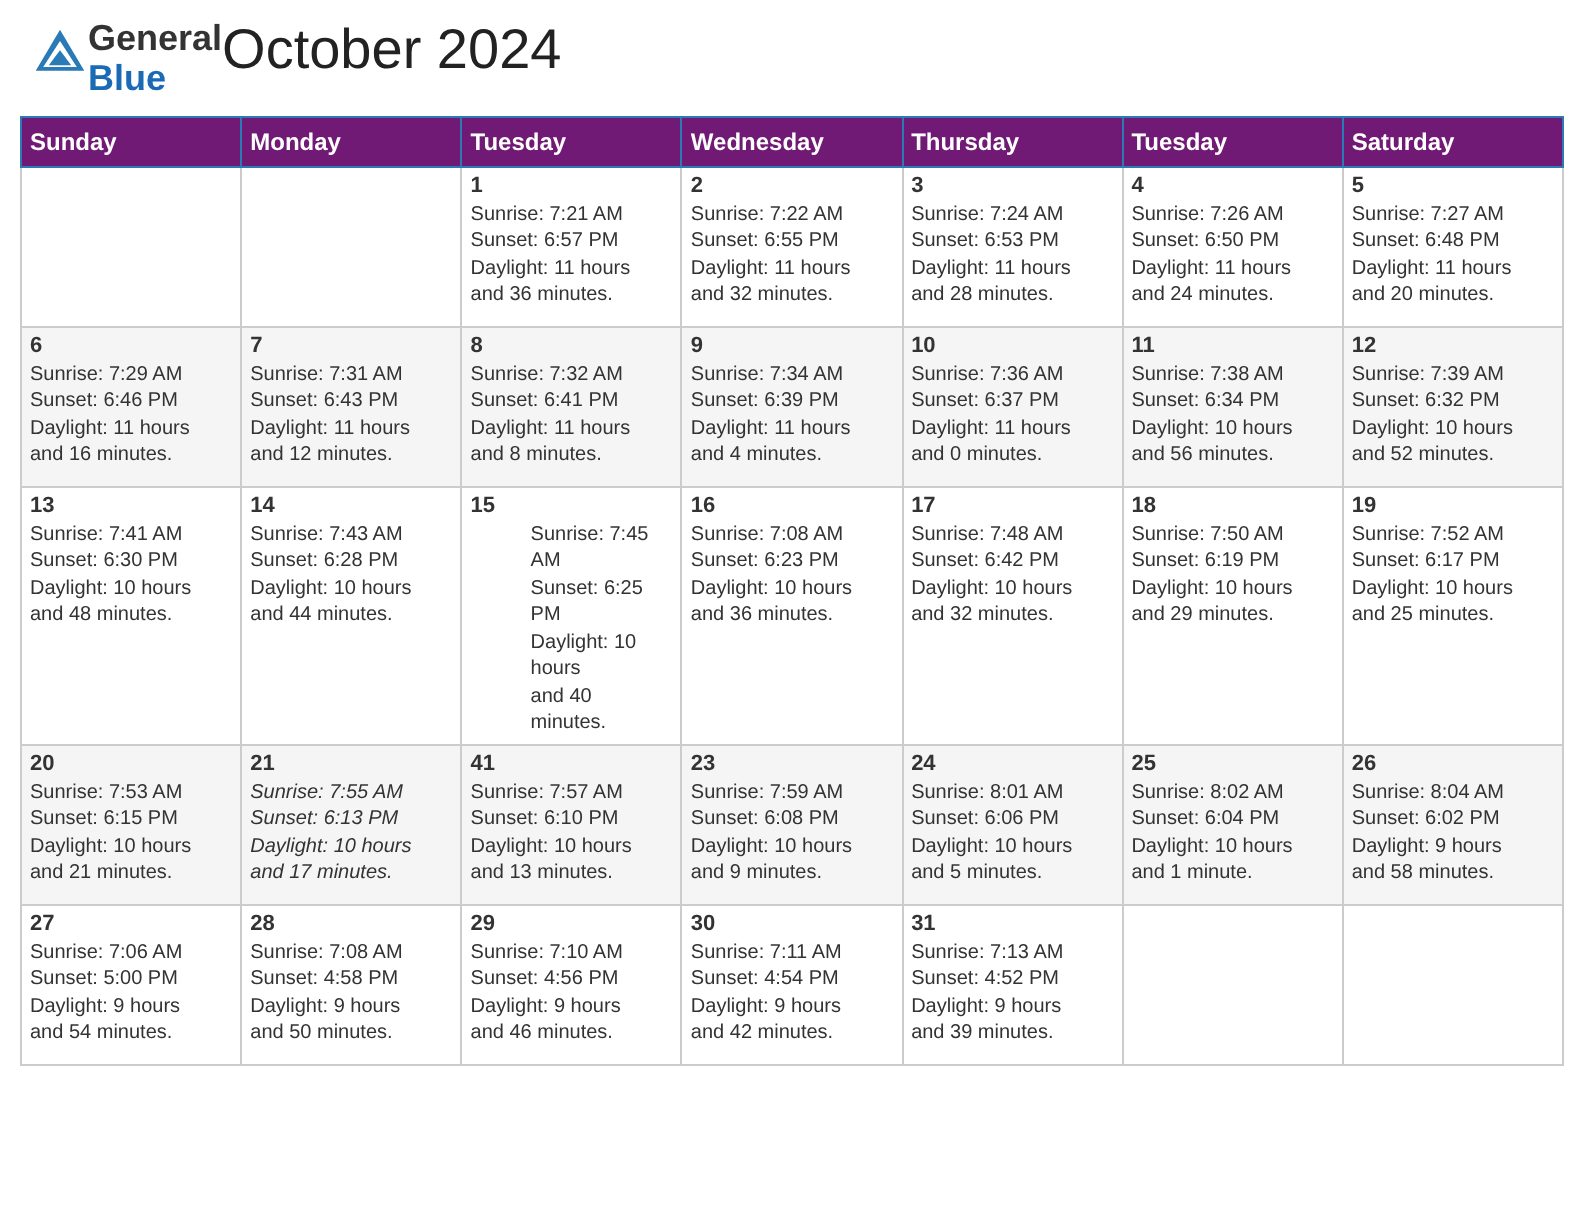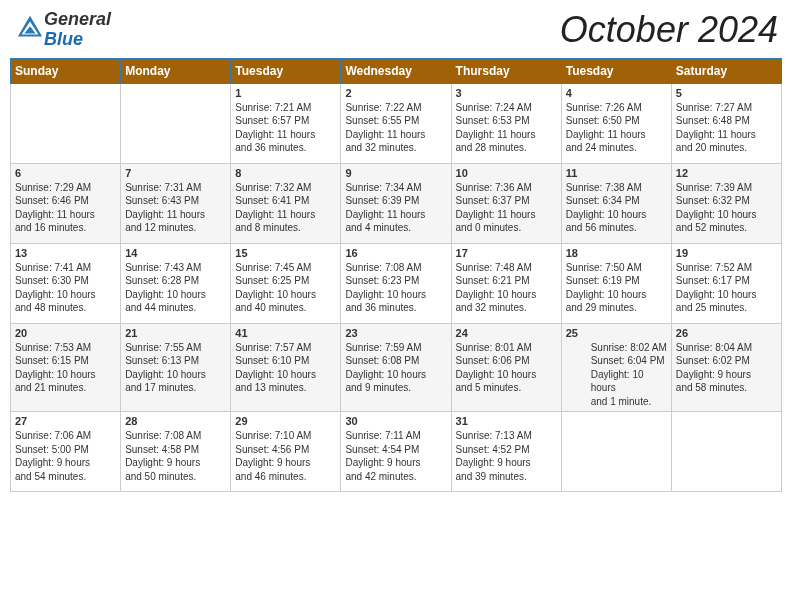--- a/index.html
+++ b/index.html
@@ -5,25 +5,24 @@
     * { box-sizing: border-box; margin: 0; padding: 0; }
     body {
       font-family: Arial, sans-serif;
       background: #fff;
       width: 792px;
       min-height: 612px;
       padding: 10px;
     }
     .header {
       display: flex;
-      justify-content: space-between;
+      justify-content: flex-start;
       align-items: flex-start;
       margin-bottom: 8px;
       padding: 0 4px;
-      font-style: italic;
     }
     .logo {
       display: flex;
       align-items: center;
       gap: 0px;
     }
     .logo-text {
       font-size: 18px;
       font-weight: bold;
       line-height: 1.1;
@@ -32,36 +31,36 @@
     .logo-blue { color: #1a6ab5; }
     .logo-icon {
       width: 28px;
       height: 28px;
       margin-left: 2px;
     }
     .title-block {
       text-align: right;
     }
     .month-title {
-      font-size: 36px;
+      font-size: 28px;
       font-weight: normal;
       color: #222;
       line-height: 1.1;
     }
     .location {
       font-size: 15px;
       color: #444;
     }
     table {
       width: 100%;
       border-collapse: collapse;
       table-layout: fixed;
     }
     thead tr th {
-      background-color: #a16207;
+      background-color: #701a75;
       color: #fff;
       font-size: 12px;
       font-weight: bold;
       padding: 5px 4px;
       text-align: left;
       border: 1px solid #2a7ab5;
     }
     tbody tr td {
       border: 1px solid #ccc;
       vertical-align: top;
@@ -224,36 +223,36 @@
         </td>
         <td>
           <span class="day-num">14</span>
           <div class="day-detail" style="white-space: pre-line;">Sunrise: 7:43 AM
 Sunset: 6:28 PM
 Daylight: 10 hours
 and 44 minutes.</div>
         </td>
         <td>
           <span class="day-num">15</span>
-          <div class="day-detail" style="white-space: pre-line;">Sunrise: 7:45 AM
+          <div class="day-detail" style="white-space: pre-line; margin-left: 30px;">Sunrise: 7:45 AM
 Sunset: 6:25 PM
 Daylight: 10 hours
 and 40 minutes.</div>
         </td>
         <td>
           <span class="day-num">16</span>
           <div class="day-detail" style="white-space: pre-line;">Sunrise: 7:08 AM
 Sunset: 6:23 PM
 Daylight: 10 hours
 and 36 minutes.</div>
         </td>
         <td>
           <span class="day-num">17</span>
           <div class="day-detail" style="white-space: pre-line;">Sunrise: 7:48 AM
-Sunset: 6:21 PM
+Sunset: 6:42 PM
 Daylight: 10 hours
 and 32 minutes.</div>
         </td>
         <td>
           <span class="day-num">18</span>
           <div class="day-detail" style="white-space: pre-line;">Sunrise: 7:50 AM
 Sunset: 6:19 PM
 Daylight: 10 hours
 and 29 minutes.</div>
         </td>
@@ -268,21 +267,21 @@
       <tr>
         <td>
           <span class="day-num">20</span>
           <div class="day-detail" style="white-space: pre-line;">Sunrise: 7:53 AM
 Sunset: 6:15 PM
 Daylight: 10 hours
 and 21 minutes.</div>
         </td>
         <td>
           <span class="day-num">21</span>
-          <div class="day-detail" style="white-space: pre-line;">Sunrise: 7:55 AM
+          <div class="day-detail" style="white-space: pre-line; font-style: italic;">Sunrise: 7:55 AM
 Sunset: 6:13 PM
 Daylight: 10 hours
 and 17 minutes.</div>
         </td>
         <td>
           <span class="day-num">41</span>
           <div class="day-detail" style="white-space: pre-line;">Sunrise: 7:57 AM
 Sunset: 6:10 PM
 Daylight: 10 hours
 and 13 minutes.</div>
@@ -296,21 +295,21 @@
         </td>
         <td>
           <span class="day-num">24</span>
           <div class="day-detail" style="white-space: pre-line;">Sunrise: 8:01 AM
 Sunset: 6:06 PM
 Daylight: 10 hours
 and 5 minutes.</div>
         </td>
         <td>
           <span class="day-num">25</span>
-          <div class="day-detail" style="white-space: pre-line; margin-left: 25px;">Sunrise: 8:02 AM
+          <div class="day-detail" style="white-space: pre-line;">Sunrise: 8:02 AM
 Sunset: 6:04 PM
 Daylight: 10 hours
 and 1 minute.</div>
         </td>
         <td>
           <span class="day-num">26</span>
           <div class="day-detail" style="white-space: pre-line;">Sunrise: 8:04 AM
 Sunset: 6:02 PM
 Daylight: 9 hours
 and 58 minutes.</div>

